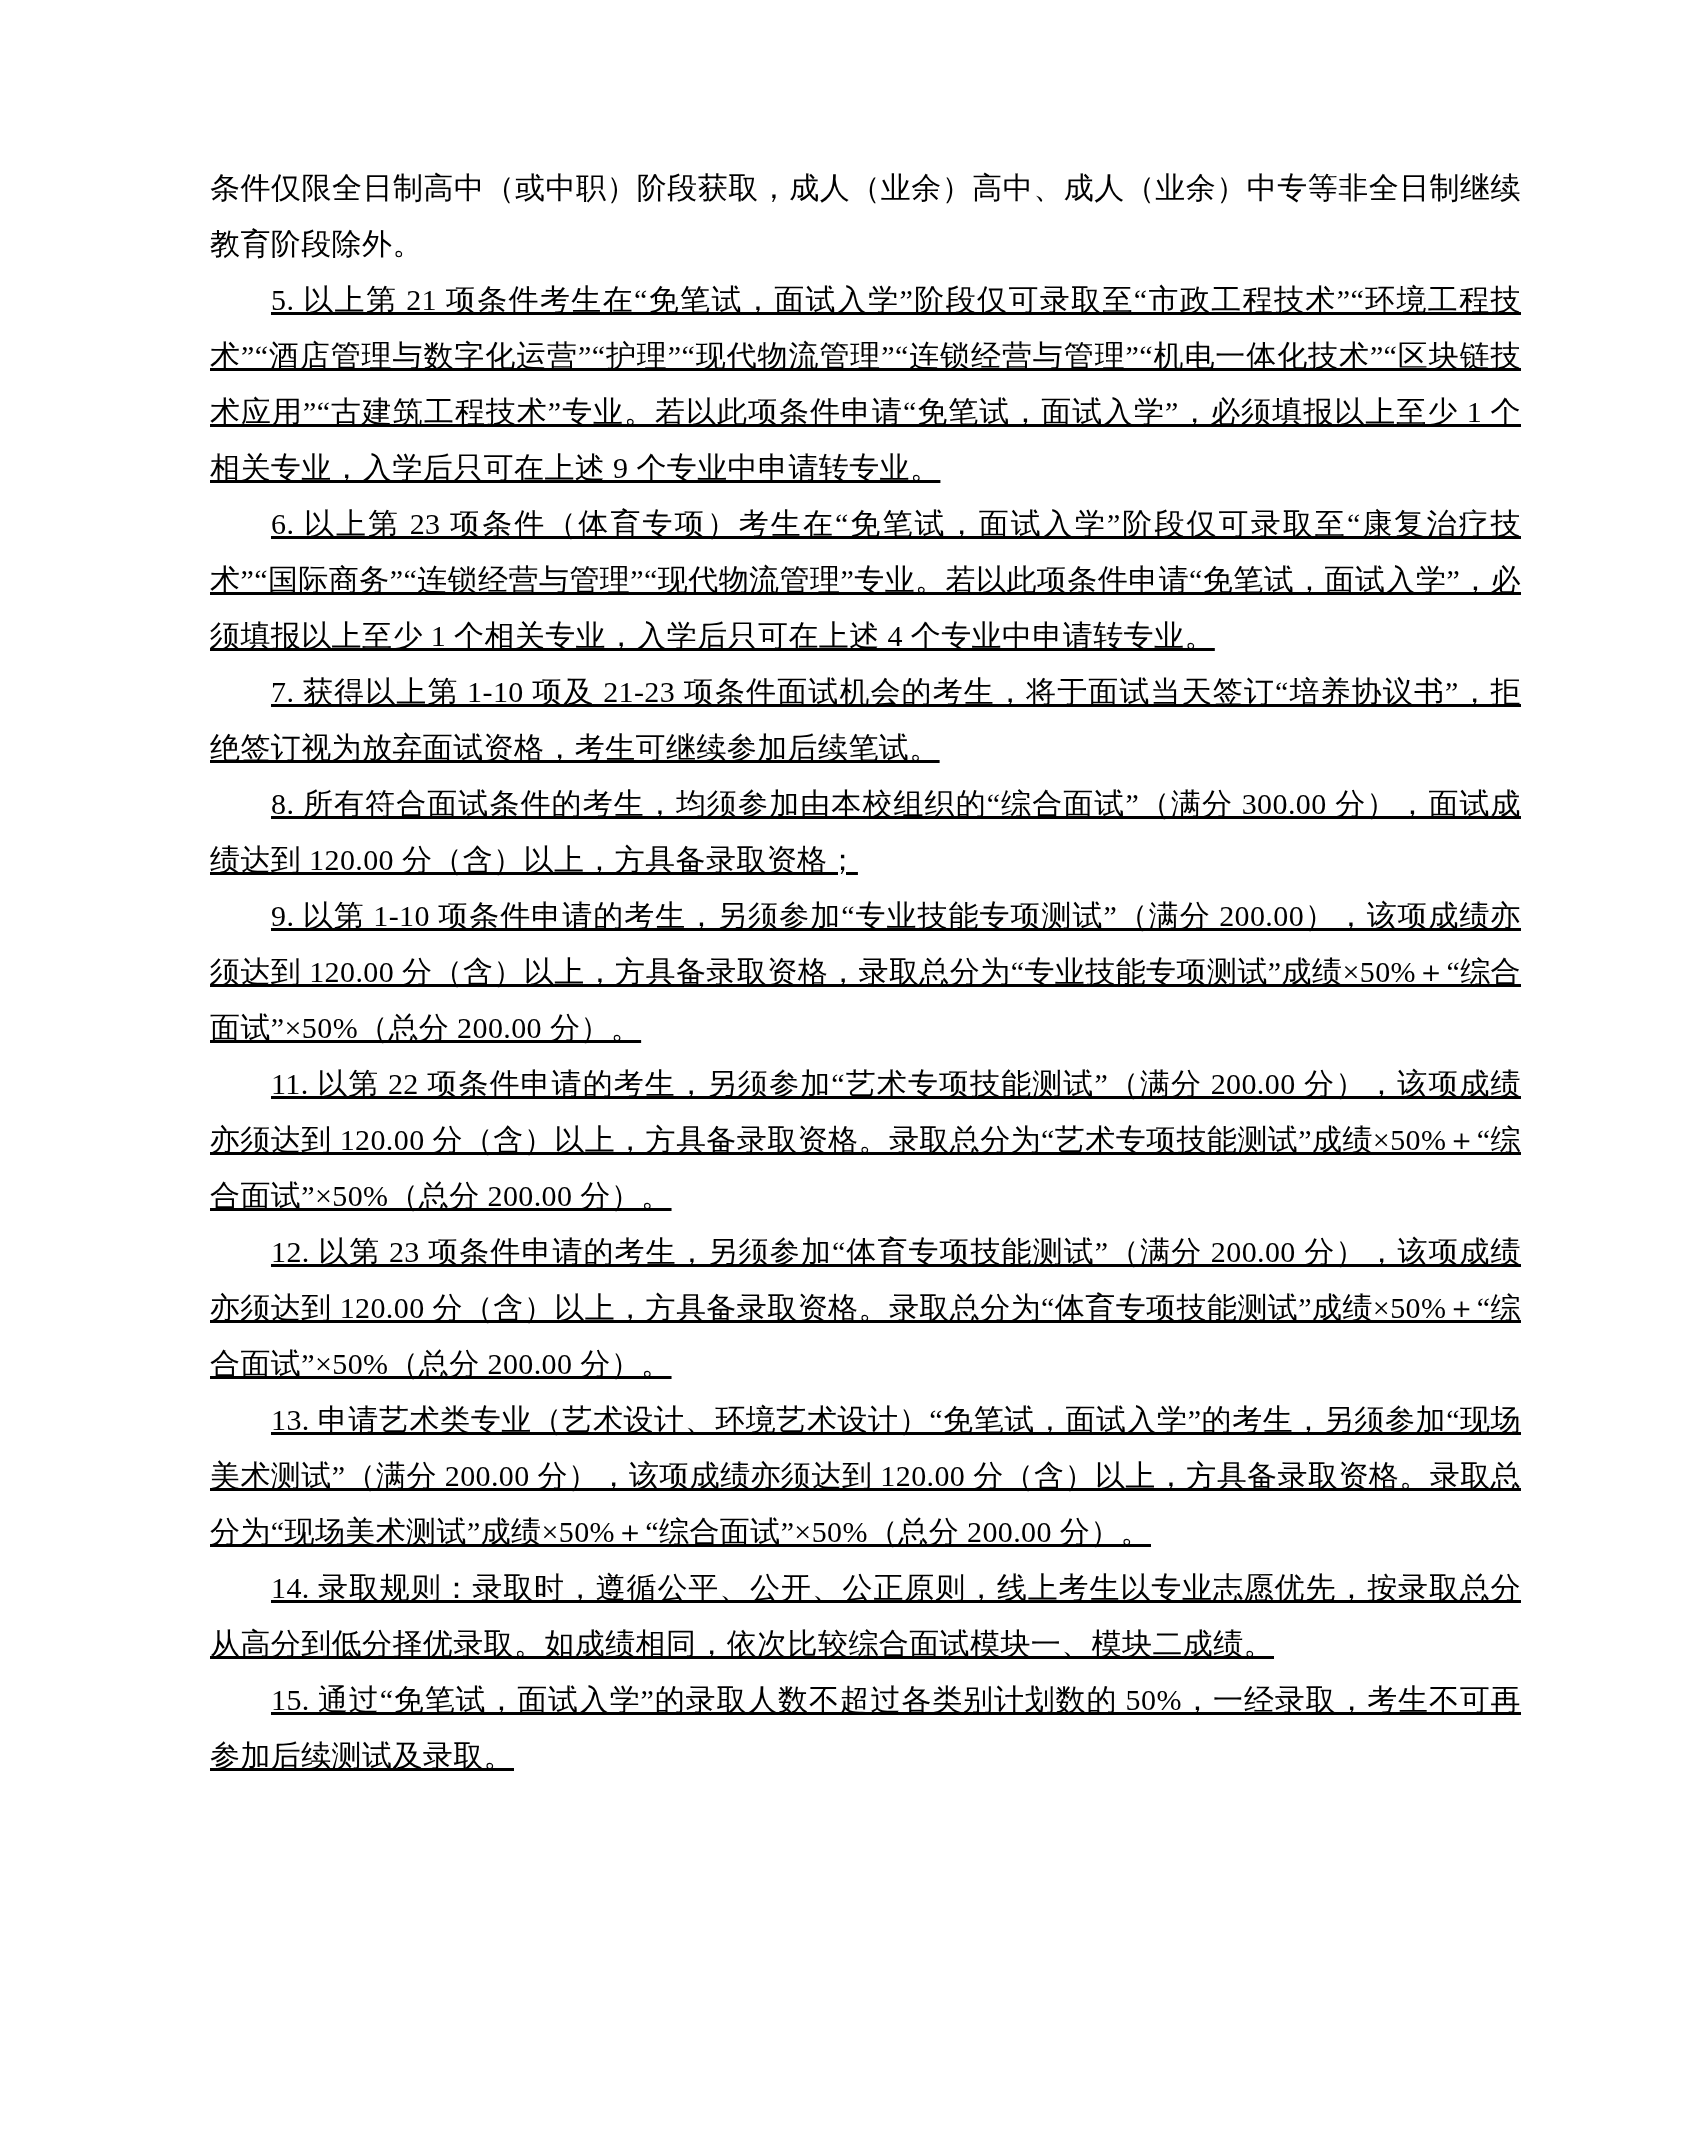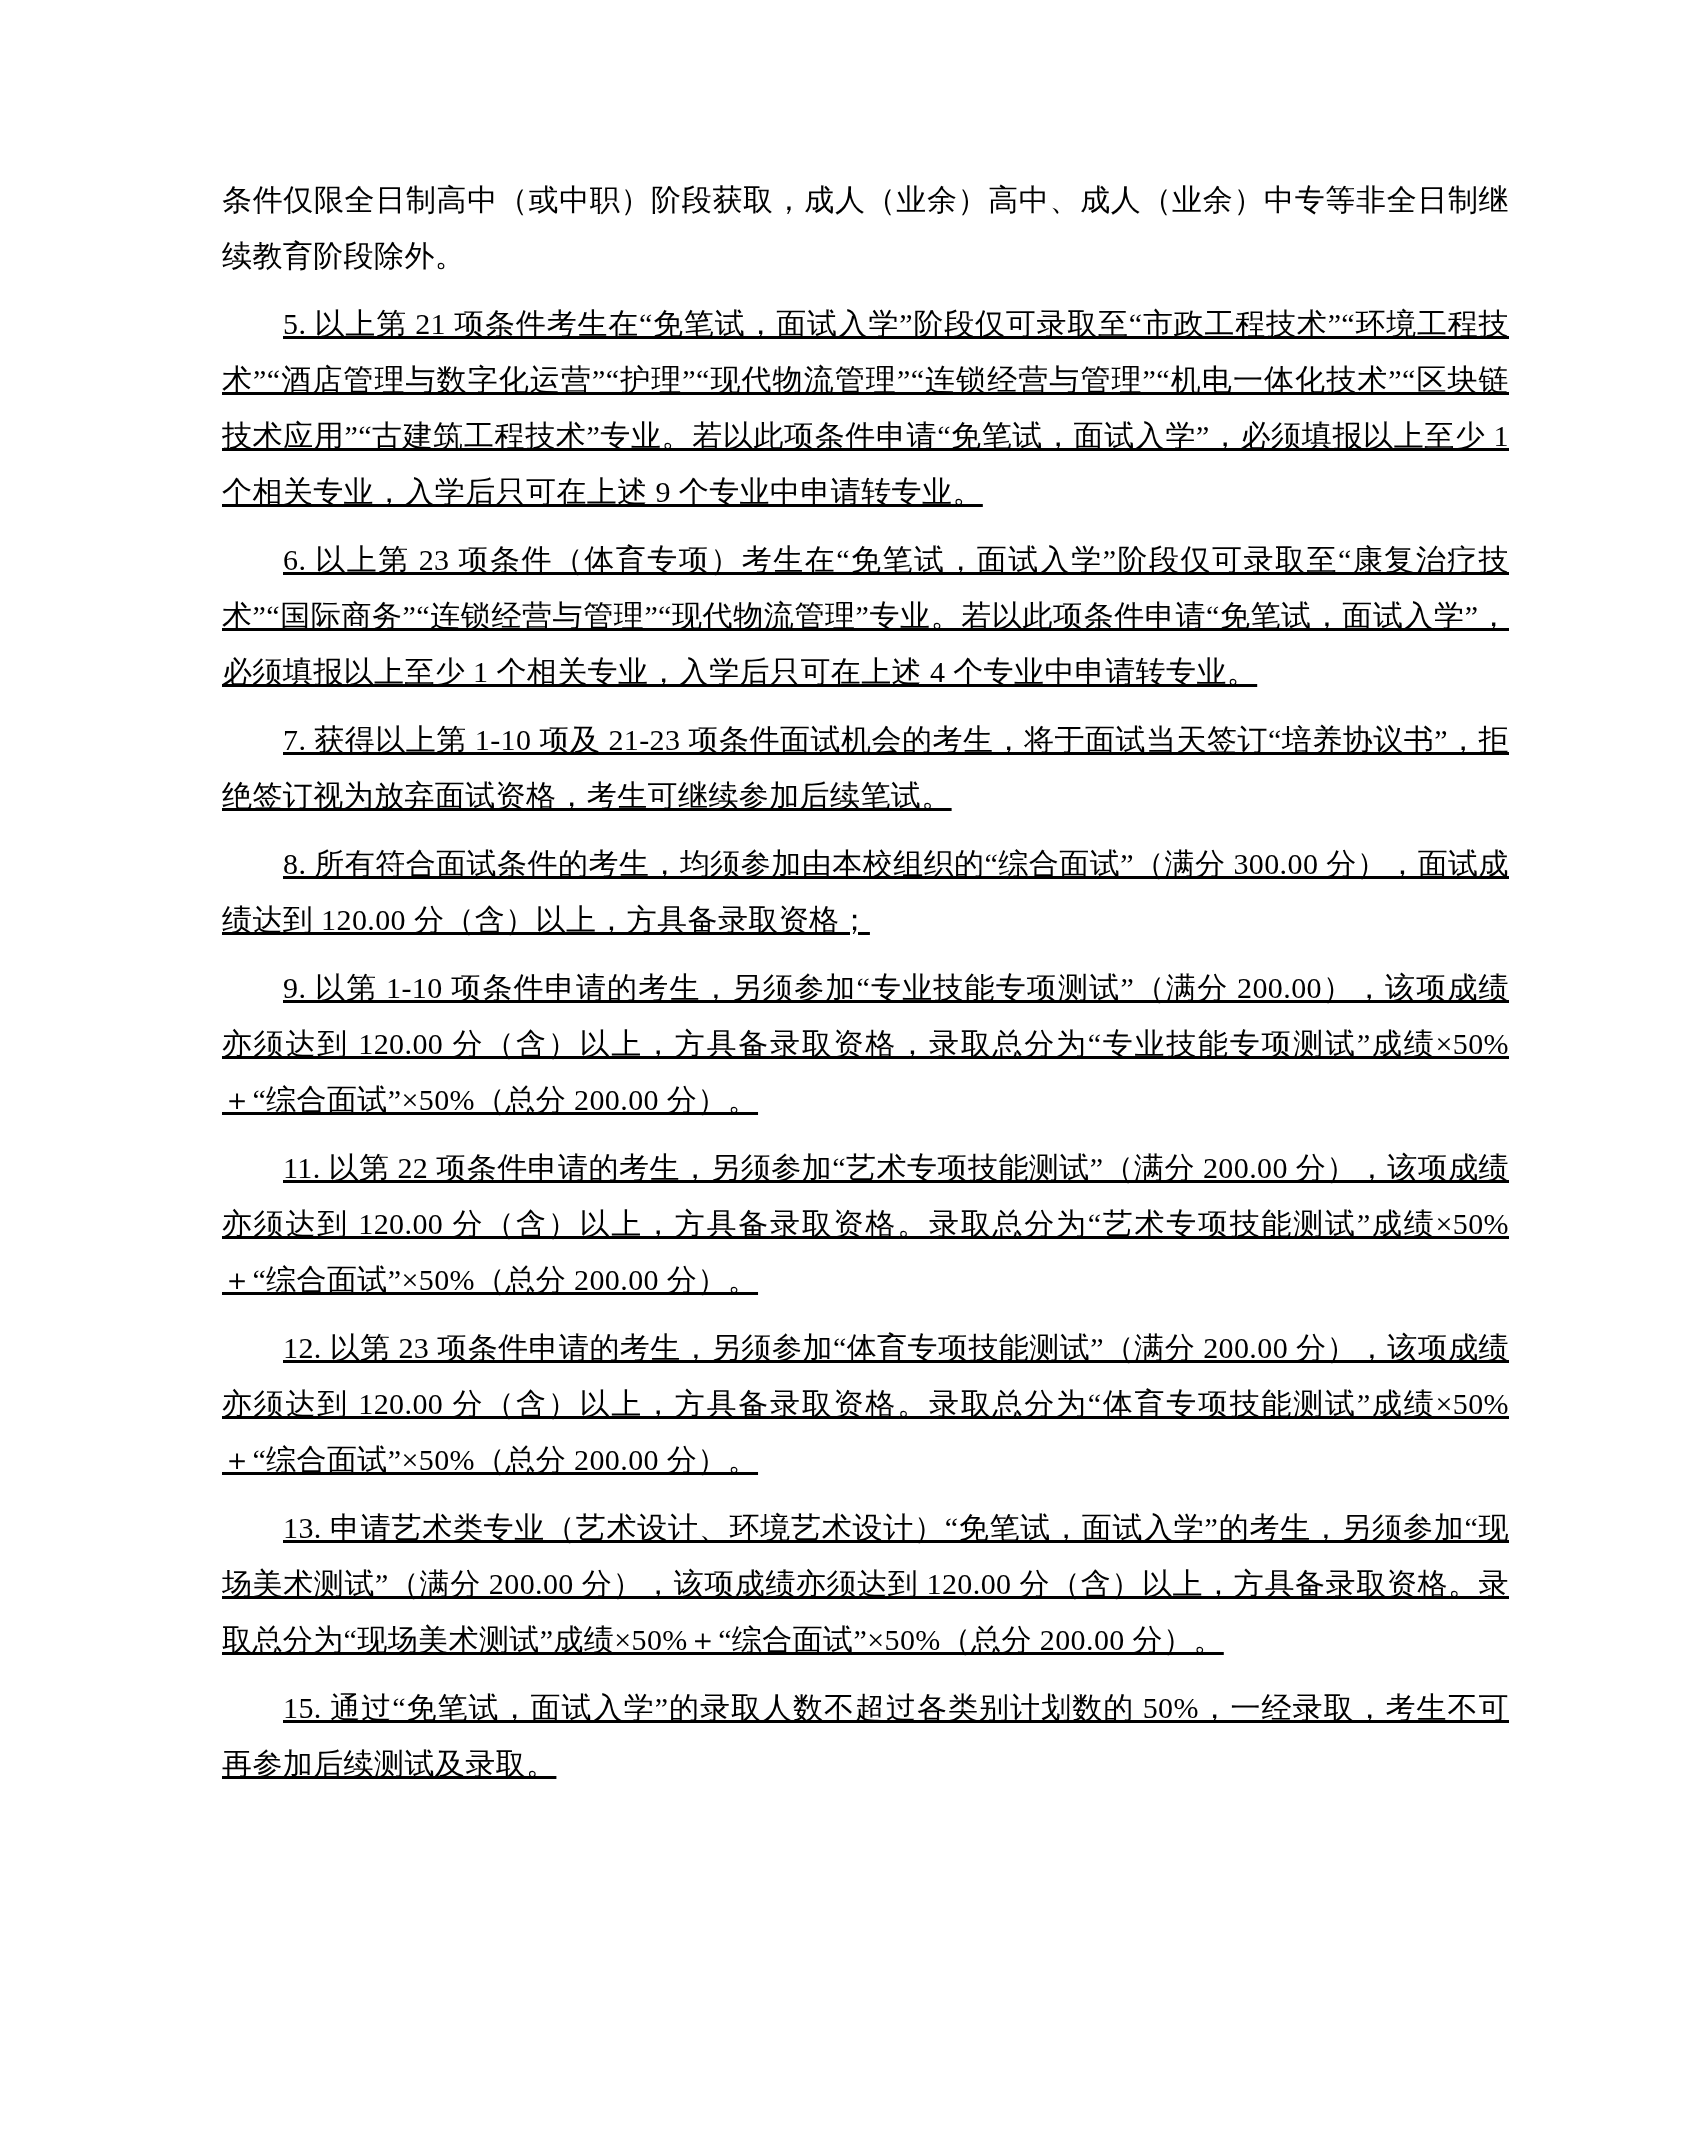--- a/index.html
+++ b/index.html
@@ -21,21 +21,21 @@
     left: 210px;
     top: 160px;
     width: 1311px;
     font-size: 30px;
     line-height: 56px;
     text-align: justify;
     letter-spacing: 0.4px;
     color: #000000;
   }
   .para {
-    margin: 12px;
+    margin: 0;
     padding: 0;
   }
   .para.indent {
     text-indent: 61px;
     text-decoration: underline;
   }
 </style>
 </head>
 <body>
 
@@ -43,17 +43,18 @@
   <main class="content">
       <p class="para">条件仅限全日制高中（或中职）阶段获取，成人（业余）高中、成人（业余）中专等非全日制继续教育阶段除外。</p>
       <p class="para indent">5. 以上第 21 项条件考生在“免笔试，面试入学”阶段仅可录取至“市政工程技术”“环境工程技术”“酒店管理与数字化运营”“护理”“现代物流管理”“连锁经营与管理”“机电一体化技术”“区块链技术应用”“古建筑工程技术”专业。若以此项条件申请“免笔试，面试入学”，必须填报以上至少 1 个相关专业，入学后只可在上述 9 个专业中申请转专业。</p>
       <p class="para indent">6. 以上第 23 项条件（体育专项）考生在“免笔试，面试入学”阶段仅可录取至“康复治疗技术”“国际商务”“连锁经营与管理”“现代物流管理”专业。若以此项条件申请“免笔试，面试入学”，必须填报以上至少 1 个相关专业，入学后只可在上述 4 个专业中申请转专业。</p>
       <p class="para indent">7. 获得以上第 1-10 项及 21-23 项条件面试机会的考生，将于面试当天签订“培养协议书”，拒绝签订视为放弃面试资格，考生可继续参加后续笔试。</p>
       <p class="para indent">8. 所有符合面试条件的考生，均须参加由本校组织的“综合面试”（满分 300.00 分），面试成绩达到 120.00 分（含）以上，方具备录取资格；</p>
       <p class="para indent">9. 以第 1-10 项条件申请的考生，另须参加“专业技能专项测试”（满分 200.00），该项成绩亦须达到 120.00 分（含）以上，方具备录取资格，录取总分为“专业技能专项测试”成绩×50%＋“综合面试”×50%（总分 200.00 分）。</p>
       <p class="para indent">11. 以第 22 项条件申请的考生，另须参加“艺术专项技能测试”（满分 200.00 分），该项成绩亦须达到 120.00 分（含）以上，方具备录取资格。录取总分为“艺术专项技能测试”成绩×50%＋“综合面试”×50%（总分 200.00 分）。</p>
       <p class="para indent">12. 以第 23 项条件申请的考生，另须参加“体育专项技能测试”（满分 200.00 分），该项成绩亦须达到 120.00 分（含）以上，方具备录取资格。录取总分为“体育专项技能测试”成绩×50%＋“综合面试”×50%（总分 200.00 分）。</p>
       <p class="para indent">13. 申请艺术类专业（艺术设计、环境艺术设计）“免笔试，面试入学”的考生，另须参加“现场美术测试”（满分 200.00 分），该项成绩亦须达到 120.00 分（含）以上，方具备录取资格。录取总分为“现场美术测试”成绩×50%＋“综合面试”×50%（总分 200.00 分）。</p>
+      <p class="para indent">14. 录取规则：录取时，遵循公平、公开、公正原则，线上考生以专业志愿优先，按录取总分从高分到低分择优录取。如成绩相同，依次比较综合面试模块一、模块二成绩。</p>
       <p class="para indent">15. 通过“免笔试，面试入学”的录取人数不超过各类别计划数的 50%，一经录取，考生不可再参加后续测试及录取。</p>
     </main>
 
 </div>
 
 
 </body></html>

